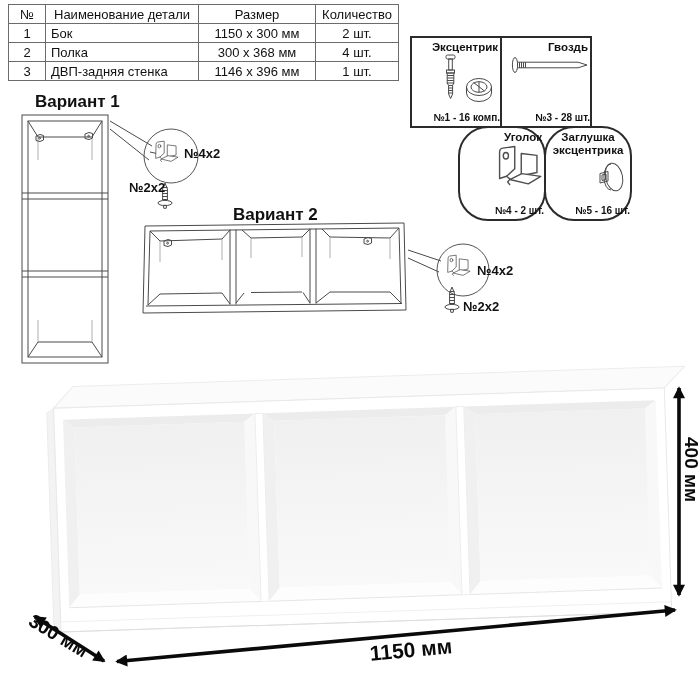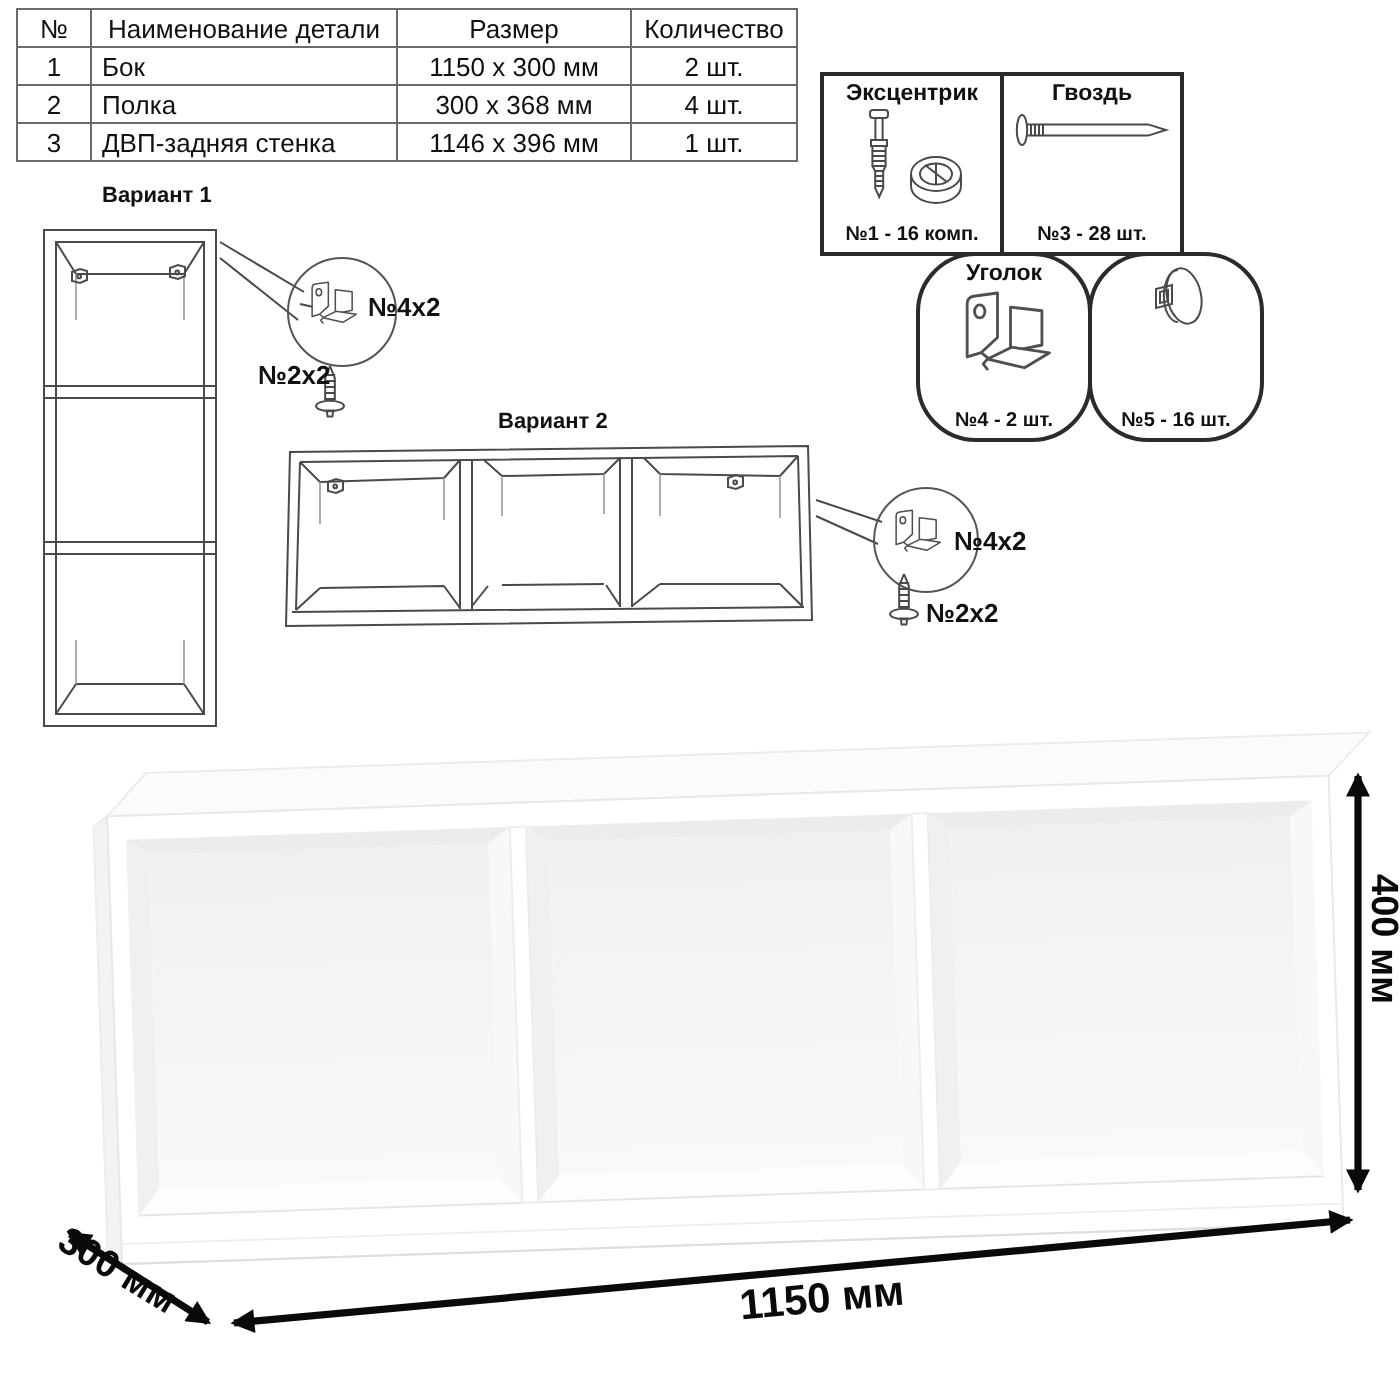--- a/index.html
+++ b/index.html
@@ -9,30 +9,30 @@
   }
   
   .parts-table{position:absolute;left:8px;top:4px;border-collapse:collapse;font-size:13px;}
   .parts-table td,.parts-table th{border:1px solid #6b6b6b;height:18px;padding:0 5px;font-weight:normal;white-space:nowrap;}
   .col-num{width:26px;text-align:center;}
   .col-name{width:142px;text-align:left;margin-left:12px;}
   .col-size{width:106px;text-align:center;}
   .col-qty{width:72px;text-align:center;}
   
   .hw-row{position:absolute;display:flex;}
-  .hw-cell{box-sizing:border-box;border:2px solid #2b2b2b;background:#fff;display:flex;flex-direction:column;align-items:center;}
+  .hw-cell{box-sizing:border-box;border:2px solid #2b2b2b;background:#fff;display:flex;flex-direction:column;align-items:flex-end;}
   .hw-cell + .hw-cell{margin-left:-2px;}
   .hw-row1 .hw-cell{width:92px;height:92px;}
   .hw-row2 .hw-cell{width:88px;height:95px;border-radius:30px;}
   .hw-title{font-weight:bold;font-size:11.5px;line-height:1.12;text-align:center;padding:3px 2px 0 2px;}
   .hw-count{font-weight:bold;font-size:10px;text-align:center;margin-top:auto;padding-bottom:3px;white-space:nowrap;}
   .hw-icon{flex:0 0 auto;}
   
   .abs{position:absolute;}
-  .variant-title{position:absolute;font-weight:bold;font-size:11px;margin-left:16px;}
+  .variant-title{position:absolute;font-weight:bold;font-size:17px;}
   .callout-label{position:absolute;font-weight:bold;font-size:13px;white-space:nowrap;}
   svg{display:block;}
   .line{stroke:#4a4a4a;stroke-width:1;fill:none;}
   .line-light{stroke:#9a9a9a;stroke-width:.8;fill:none;}
   .hw-stroke{stroke:#4f4f4f;stroke-width:1.3;fill:#fff;stroke-linejoin:round;stroke-linecap:round;}
   
   .dim-label{position:absolute;font-weight:bold;color:#0a0a0a;white-space:nowrap;}
   .dim-w{left:352px;top:638px;width:118px;text-align:center;font-size:21px;transform:rotate(-5.3deg);}
   .dim-d{left:36px;top:610px;font-size:19px;transform:rotate(31deg);transform-origin:0 0;}
   .dim-h{left:702px;top:437px;font-size:19px;transform:rotate(90deg);transform-origin:0 0;}
@@ -132,20 +132,21 @@
 
   <div class="hw-row hw-row2" style="left:458px;top:126px;">
     <div class="hw-cell">
       <div class="hw-title">Уголок</div>
       <svg class="hw-icon" width="52" height="44" viewBox="0 0 48 40">
         <use href="#def-bracket"></use>
       </svg>
       <div class="hw-count">№4 - 2 шт.</div>
     </div>
     <div class="hw-cell">
+      <div class="hw-title">Заглушка эксцентрика</div>
       <svg class="hw-icon" width="40" height="40" viewBox="0 0 40 40">
         <g class="line">
           <ellipse cx="24" cy="20" rx="8.5" ry="14" transform="rotate(-12 24 20)"></ellipse>
           <path d="M21,7 a6,11 0 0 0 0,26"></path>
           <path d="M10,16.5 l8,-2 v9.5 l-8,2 Z"></path>
           <path d="M12,18 l4,-1 v5.5 l-4,1 Z"></path>
         </g>
       </svg>
       <div class="hw-count">№5 - 16 шт.</div>
     </div>

